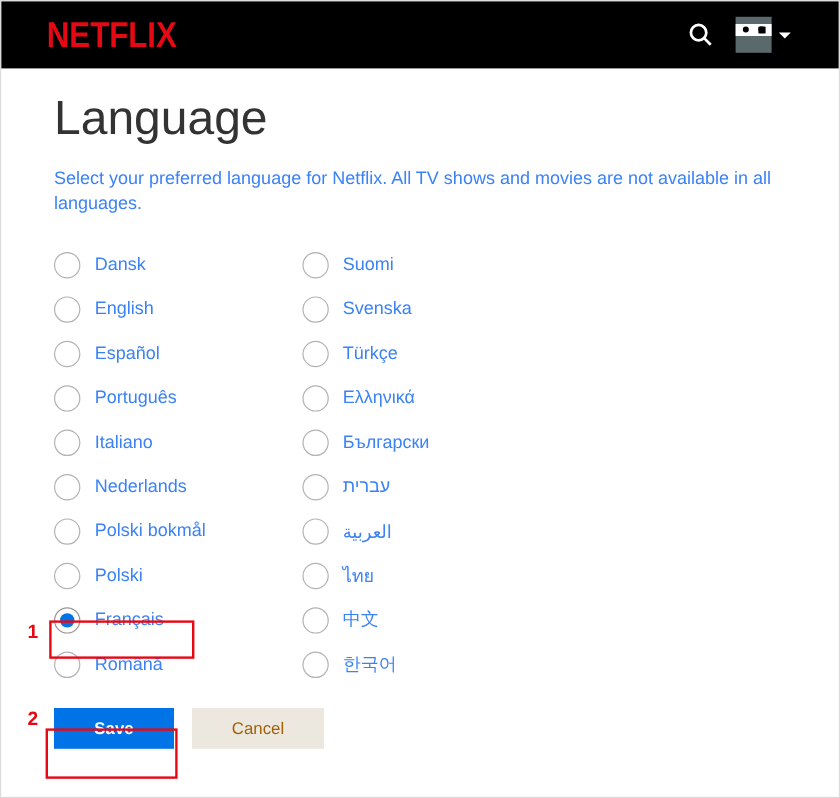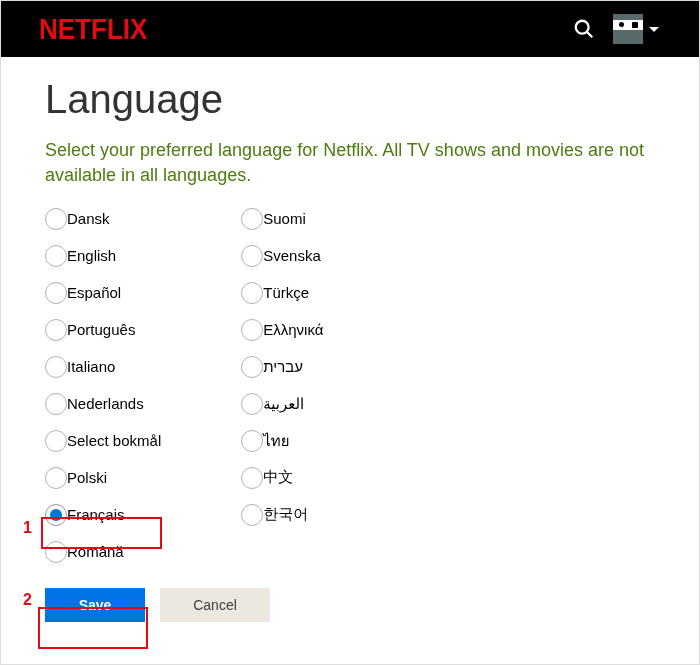--- a/index.html
+++ b/index.html
@@ -80,41 +80,42 @@
     padding: 20px 44px 0 44px;
     color: #333;
   }
   h1 {
     font-size: 40px;
     font-weight: 400;
     color: #333;
     margin-bottom: 16px;
   }
   .subtext {
-    font-size: 18px;
-    color: #4d7c0f;
+    font-size: 15px;
+    color: #3b82f6;
     line-height: 1.4;
-    margin-bottom: 12px;
+    margin-bottom: 22px;
   }
   .lang-grid {
     display: flex;
     gap: 80px;
   }
   .lang-col {
     display: flex;
     flex-direction: column;
     gap: 0;
   }
   .lang-item {
     display: flex;
     align-items: center;
+    gap: 12px;
     height: 37px;
     cursor: pointer;
     font-size: 15px;
-    color: #000000;
+    color: #3b82f6;
     position: relative;
   }
   .radio {
     width: 22px;
     height: 22px;
     border: 1px solid #b3b3b3;
     border-radius: 50%;
     background: #fff;
     display: flex;
     align-items: center;
@@ -149,21 +150,21 @@
     justify-content: center;
   }
   .btn-primary {
     background: #0073e6;
     color: #fff;
     font-weight: 600;
     min-width: 100px;
   }
   .btn-secondary {
     background: #ece8df;
-    color: #404040;
+    color: #a16207;
     min-width: 110px;
   }
   .annot-box {
     position: absolute;
     border: 2px solid #e50914;
     pointer-events: none;
   }
   .annot-num {
     position: absolute;
     color: #e50914;
@@ -220,21 +221,21 @@
         <div class="lang-item">
           <span class="radio"></span>
           <span>Italiano</span>
         </div>
         <div class="lang-item">
           <span class="radio"></span>
           <span>Nederlands</span>
         </div>
         <div class="lang-item">
           <span class="radio"></span>
-          <span>Select bokmål</span>
+          <span>Polski bokmål</span>
         </div>
         <div class="lang-item">
           <span class="radio"></span>
           <span>Polski</span>
         </div>
         <div class="lang-item">
           <span class="radio selected"></span>
           <span>Français</span>
         </div>
         <div class="lang-item">
@@ -251,20 +252,24 @@
           <span class="radio"></span>
           <span>Svenska</span>
         </div>
         <div class="lang-item">
           <span class="radio"></span>
           <span>Türkçe</span>
         </div>
         <div class="lang-item">
           <span class="radio"></span>
           <span>Ελληνικά</span>
+        </div>
+        <div class="lang-item">
+          <span class="radio"></span>
+          <span>Български</span>
         </div>
         <div class="lang-item">
           <span class="radio"></span>
           <span>עברית</span>
         </div>
         <div class="lang-item">
           <span class="radio"></span>
           <span>العربية</span>
         </div>
         <div class="lang-item">

